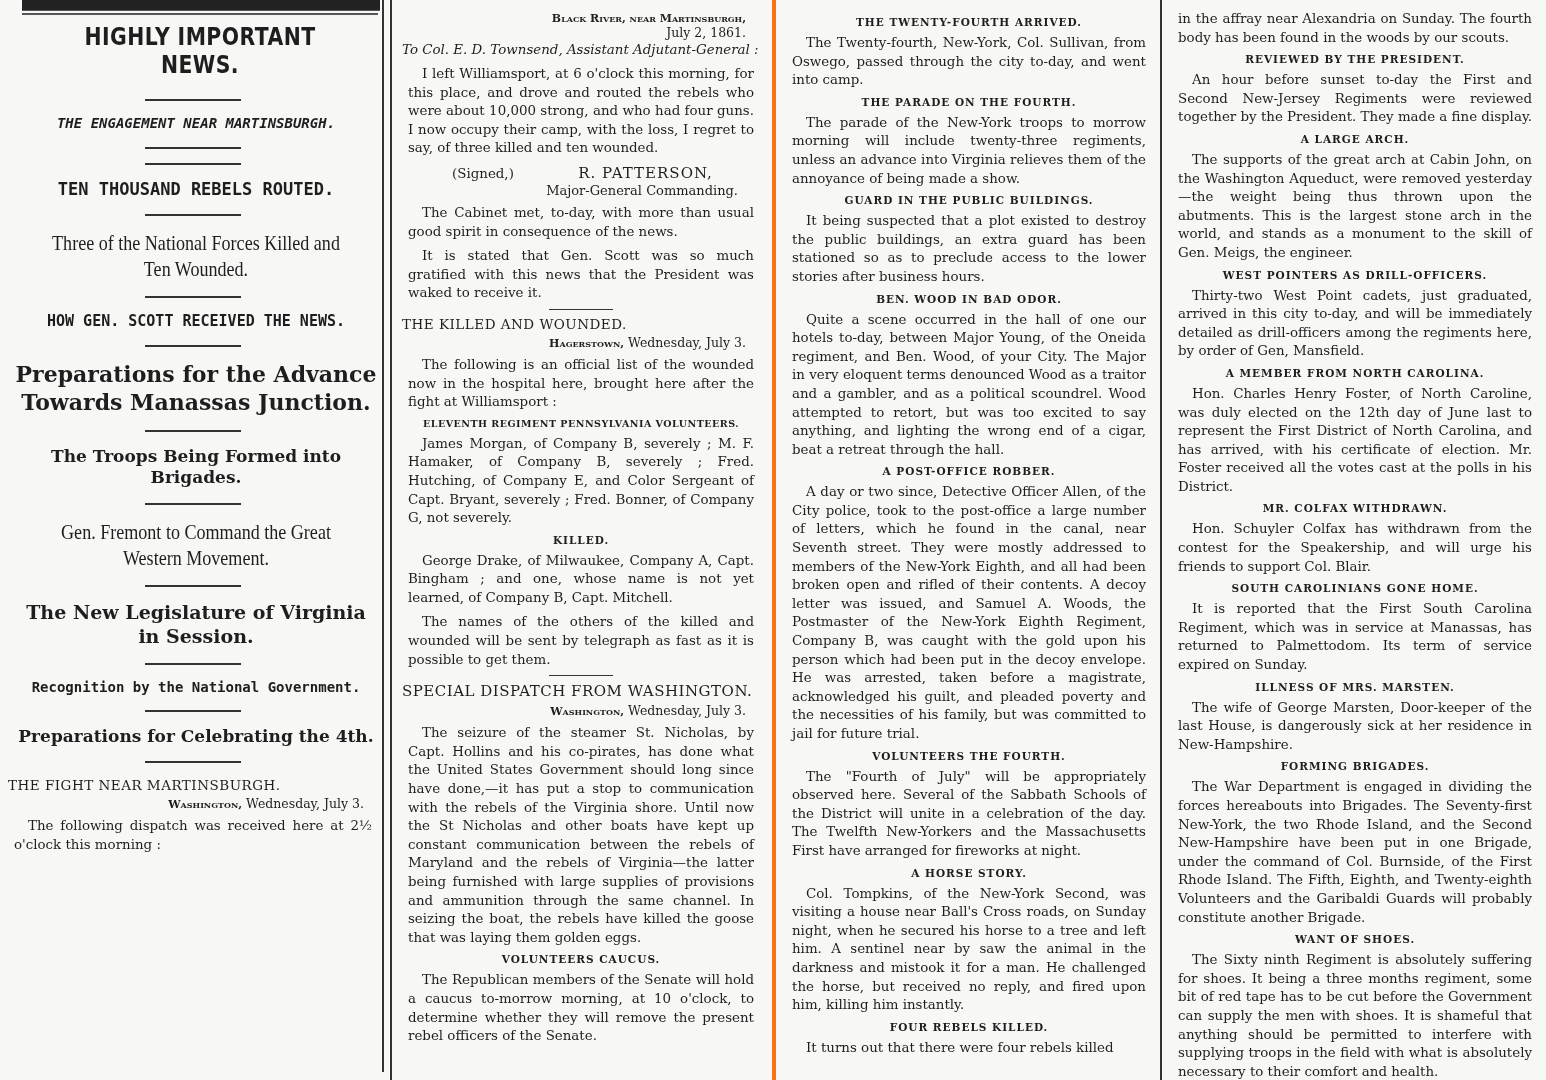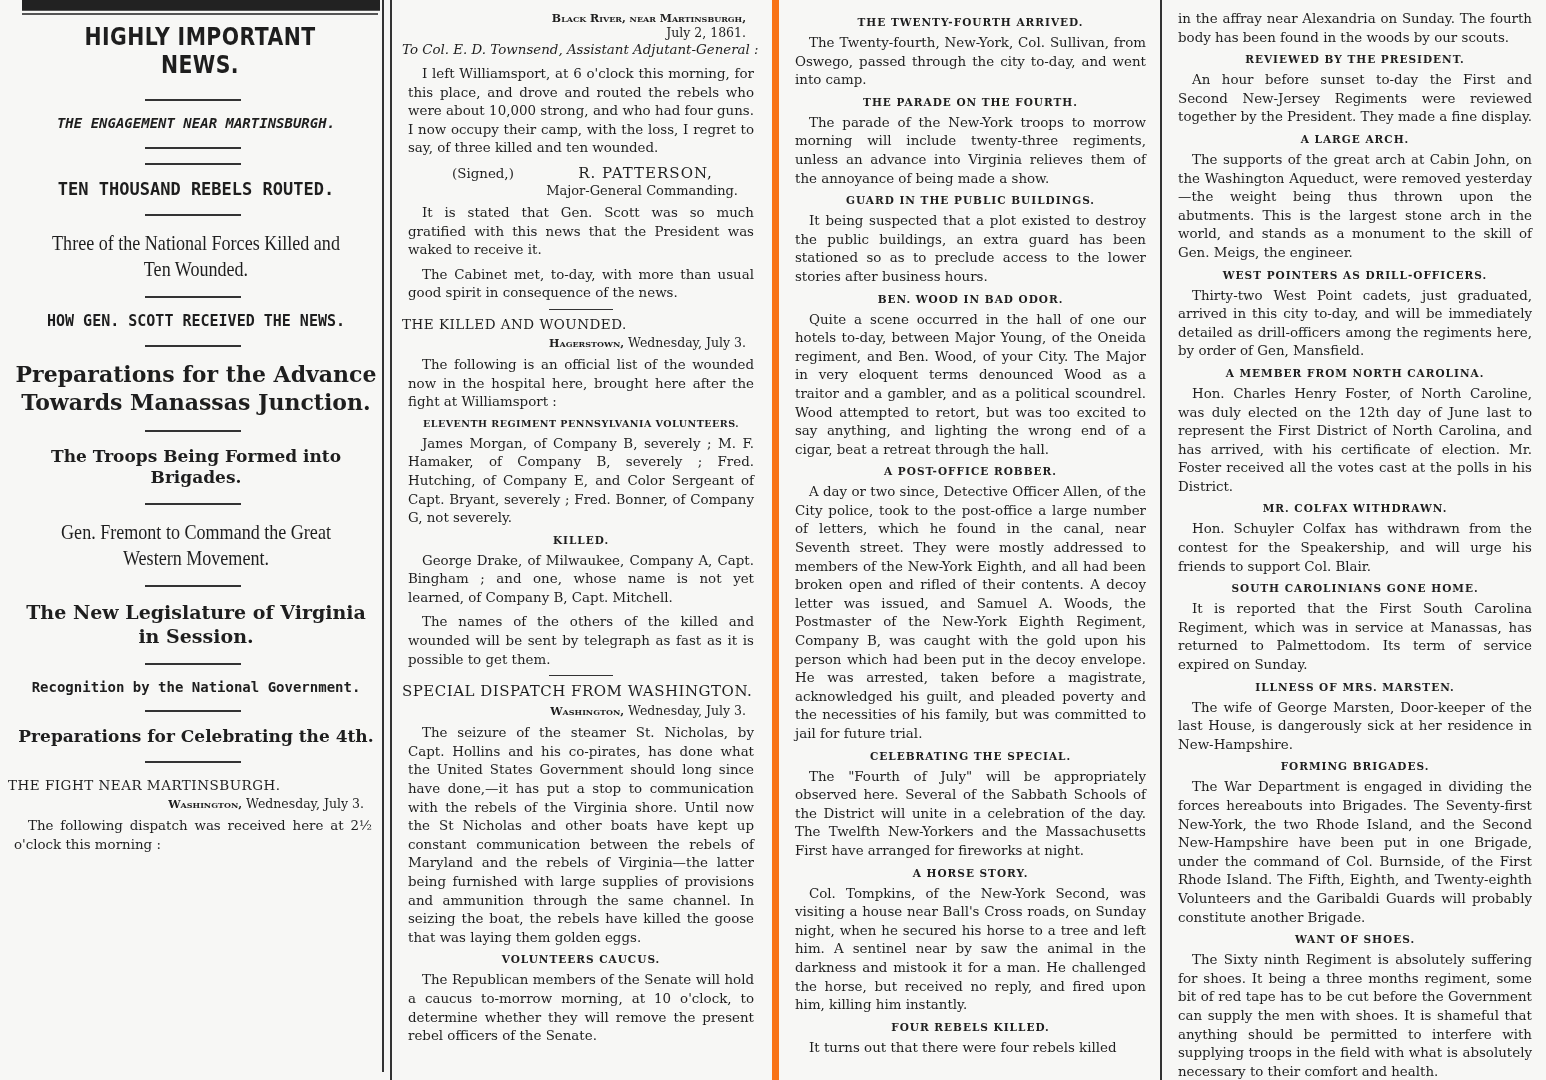--- a/index.html
+++ b/index.html
@@ -9,21 +9,21 @@
     font-family:"DejaVu Serif", "Liberation Serif", serif;
     color:#1e1e1e;
     position:relative;
   }
   .col {
     position:absolute; top:0; box-sizing:border-box;
     overflow:hidden;
   }
   #col1 { left:0; width:388px; height:1080px; padding:0 10px 0 8px; }
   #col2 { left:390px; width:378px; height:1080px; padding:8px 8px 0 10px; border-left:2px solid #333; }
-  #col3 { left:772px; width:388px; height:1080px; padding:12px 8px 0 10px; border-left:7px solid #f97316; }
+  #col3 { left:772px; width:388px; height:1080px; padding:12px 8px 0 10px; border-left:4px solid #f97316; }
   #col4 { left:1160px; width:386px; height:1080px; padding:4px 8px 0 10px; border-left:2px solid #333; }
 
   #col1 .topbar { height:10px; background:#222; margin:0 -2px 2px 14px; border-bottom:1px solid #555; }
   #col1 .topbar2 { height:2px; background:#555; margin:0 0 8px 14px; }
   #col1 .rightrule { position:absolute; right:4px; top:0; bottom:8px; width:2px; background:#333; }
 
   .masthead {
     text-align:center; font-family:"DejaVu Sans", "Liberation Sans", sans-serif;
     font-weight:bold; font-size:24px; letter-spacing:0.5px; margin:4px 0 20px 14px;
     transform:scaleX(0.85);
@@ -90,22 +90,22 @@
     <span class="sc">Black River, near Martinsburgh,</span><br>
     <span>July 2, 1861.</span>
   </div>
   <div class="salute">To Col. E. D. Townsend, Assistant Adjutant-General :</div>
   <p>I left Williamsport, at 6 o'clock this morning, for this place, and drove and routed the rebels who were about 10,000 strong, and who had four guns. I now occupy their camp, with the loss, I regret to say, of three killed and ten wounded.</p>
   <div class="sig">
     <span class="l">(Signed,)</span>
     <span class="name">R. PATTERSON,</span>
   </div>
   <div class="sig2">Major-General Commanding.</div>
+  <p>The Cabinet met, to-day, with more than usual good spirit in consequence of the news.</p>
   <p>It is stated that Gen. Scott was so much gratified with this news that the President was waked to receive it.</p>
-  <p>The Cabinet met, to-day, with more than usual good spirit in consequence of the news.</p>
   <div class="small-rule"></div>
   <div class="sec">THE KILLED AND WOUNDED.</div>
   <div class="dateline">
     <span class="sc">Hagerstown,</span>
     <span>Wednesday, July 3.</span>
   </div>
   <p>The following is an official list of the wounded now in the hospital here, brought here after the fight at Williamsport :</p>
   <div class="sub" style="font-size:9.5px;letter-spacing:0.5px;">ELEVENTH REGIMENT PENNSYLVANIA VOLUNTEERS.</div>
   <p>James Morgan, of Company B, severely ; M. F. Hamaker, of Company B, severely ; Fred. Hutching, of Company E, and Color Sergeant of Capt. Bryant, severely ; Fred. Bonner, of Company G, not severely.</p>
   <div class="sub">KILLED.</div>
@@ -126,21 +126,21 @@
   <div class="sub">THE TWENTY-FOURTH ARRIVED.</div>
   <p>The Twenty-fourth, New-York, Col. Sullivan, from Oswego, passed through the city to-day, and went into camp.</p>
   <div class="sub">THE PARADE ON THE FOURTH.</div>
   <p>The parade of the New-York troops to morrow morning will include twenty-three regiments, unless an advance into Virginia relieves them of the annoyance of being made a show.</p>
   <div class="sub">GUARD IN THE PUBLIC BUILDINGS.</div>
   <p>It being suspected that a plot existed to destroy the public buildings, an extra guard has been stationed so as to preclude access to the lower stories after business hours.</p>
   <div class="sub">BEN. WOOD IN BAD ODOR.</div>
   <p>Quite a scene occurred in the hall of one our hotels to-day, between Major Young, of the Oneida regiment, and Ben. Wood, of your City. The Major in very eloquent terms denounced Wood as a traitor and a gambler, and as a political scoundrel. Wood attempted to retort, but was too excited to say anything, and lighting the wrong end of a cigar, beat a retreat through the hall.</p>
   <div class="sub">A POST-OFFICE ROBBER.</div>
   <p>A day or two since, Detective Officer Allen, of the City police, took to the post-office a large number of letters, which he found in the canal, near Seventh street. They were mostly addressed to members of the New-York Eighth, and all had been broken open and rifled of their contents. A decoy letter was issued, and Samuel A. Woods, the Postmaster of the New-York Eighth Regiment, Company B, was caught with the gold upon his person which had been put in the decoy envelope. He was arrested, taken before a magistrate, acknowledged his guilt, and pleaded poverty and the necessities of his family, but was committed to jail for future trial.</p>
-  <div class="sub">CELEBRATING THE SPECIAL.</div>
+  <div class="sub">VOLUNTEERS THE FOURTH.</div>
   <p>The "Fourth of July" will be appropriately observed here. Several of the Sabbath Schools of the District will unite in a celebration of the day. The Twelfth New-Yorkers and the Massachusetts First have arranged for fireworks at night.</p>
   <div class="sub">A HORSE STORY.</div>
   <p>Col. Tompkins, of the New-York Second, was visiting a house near Ball's Cross roads, on Sunday night, when he secured his horse to a tree and left him. A sentinel near by saw the animal in the darkness and mistook it for a man. He challenged the horse, but received no reply, and fired upon him, killing him instantly.</p>
   <div class="sub">FOUR REBELS KILLED.</div>
   <p>It turns out that there were four rebels killed</p>
 </div>
 
 <div class="col" id="col4">
   <p class="noind">in the affray near Alexandria on Sunday. The fourth body has been found in the woods by our scouts.</p>
   <div class="sub">REVIEWED BY THE PRESIDENT.</div>

